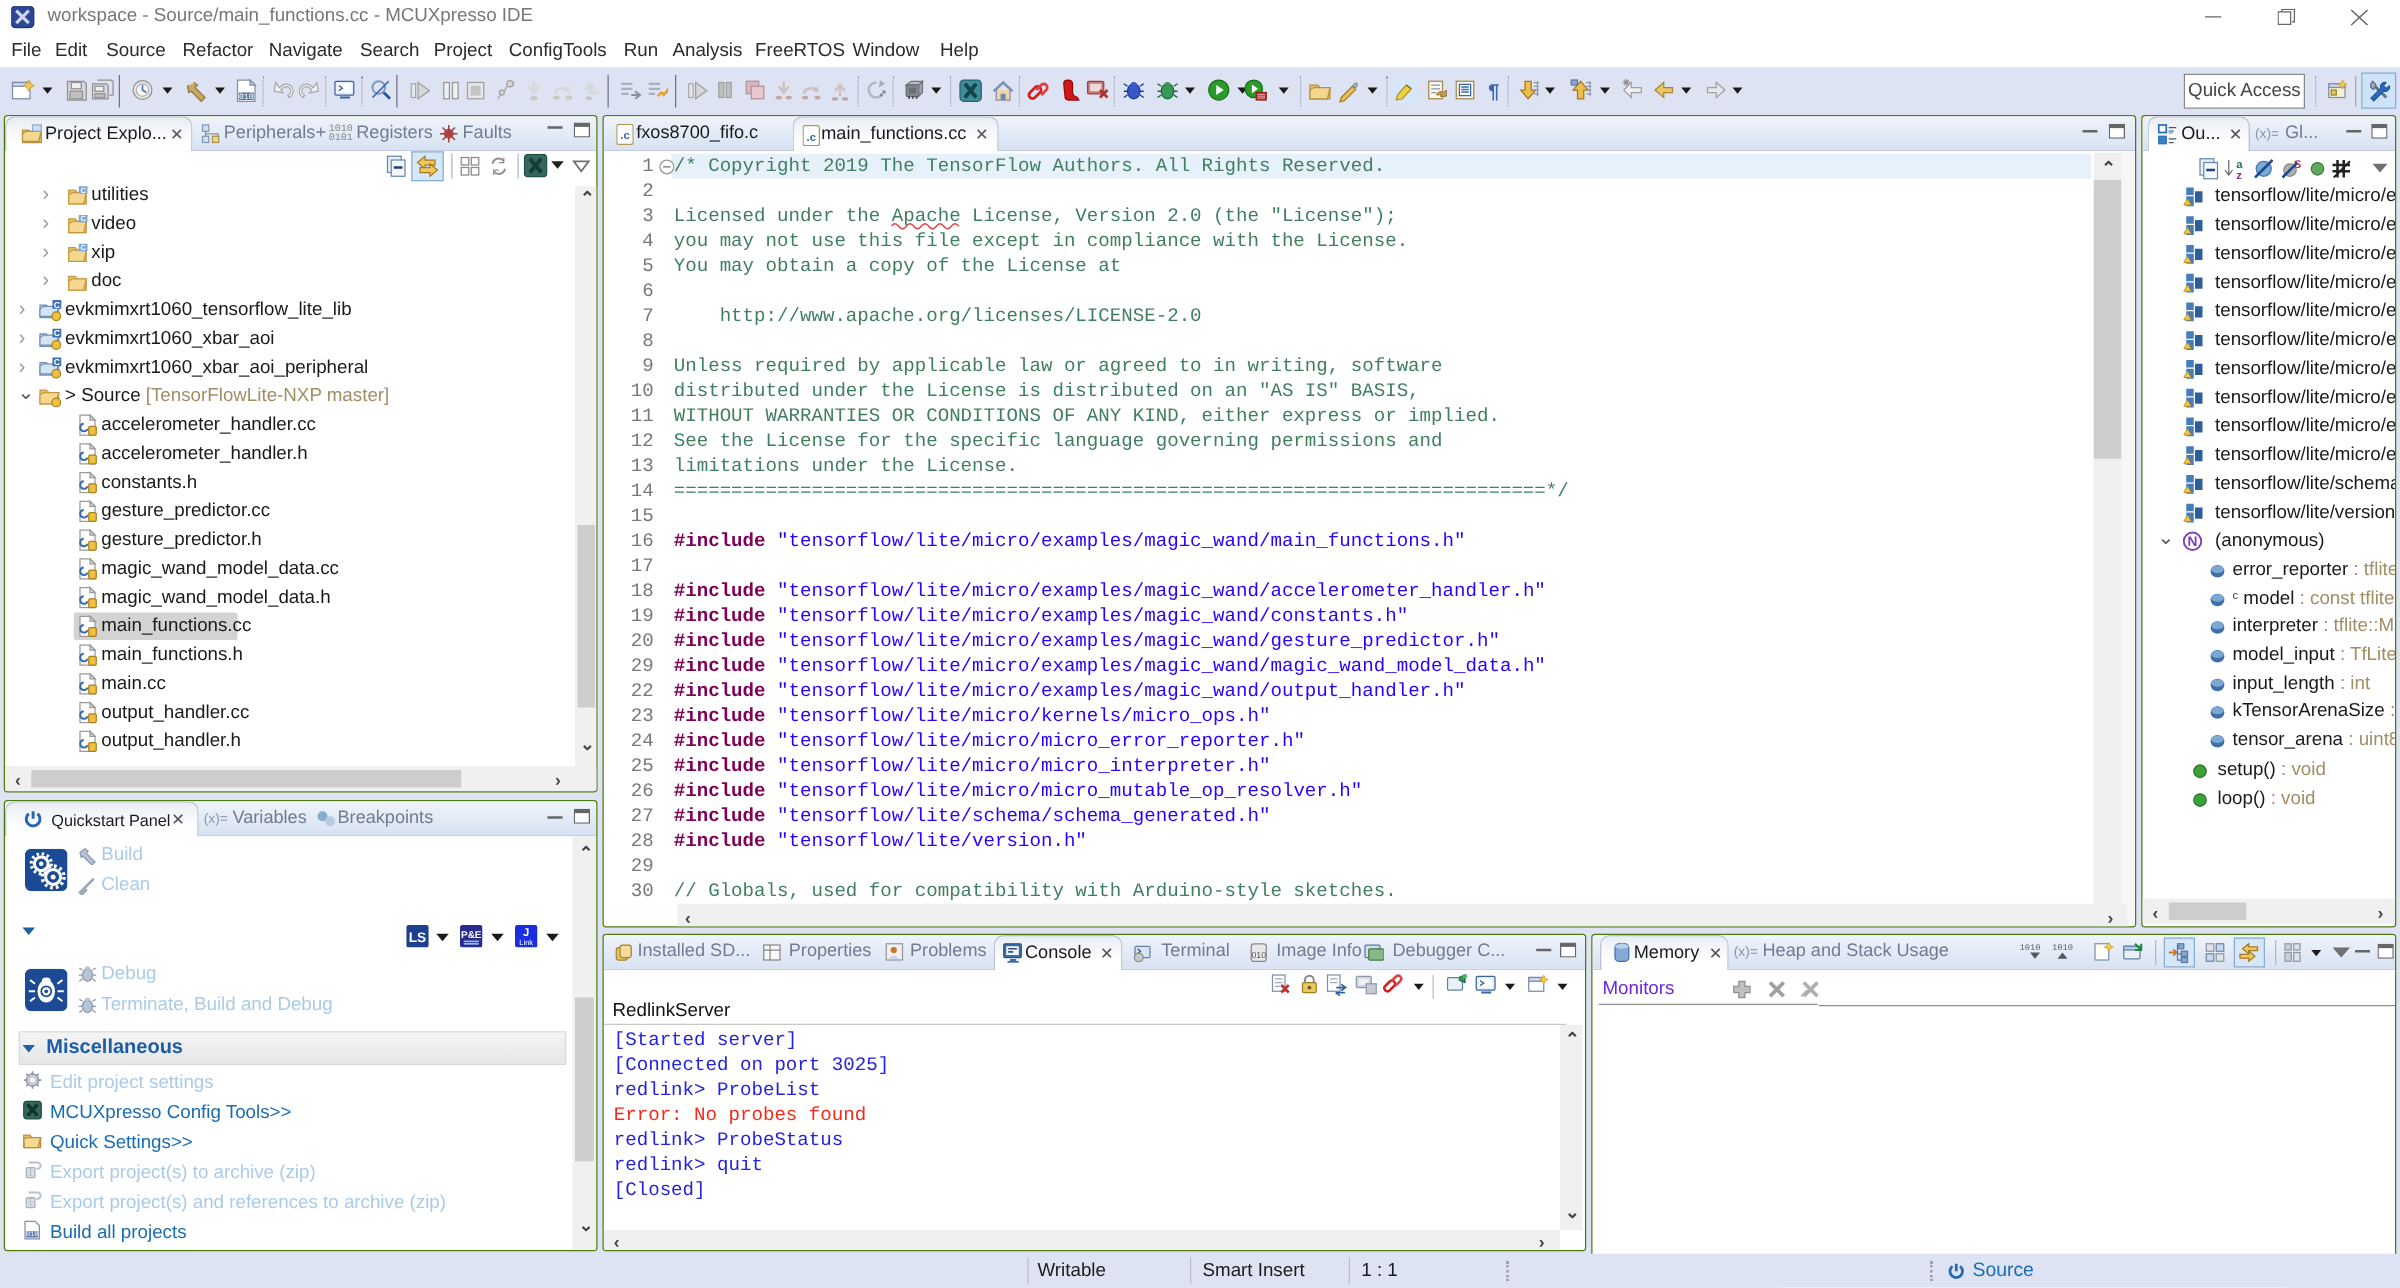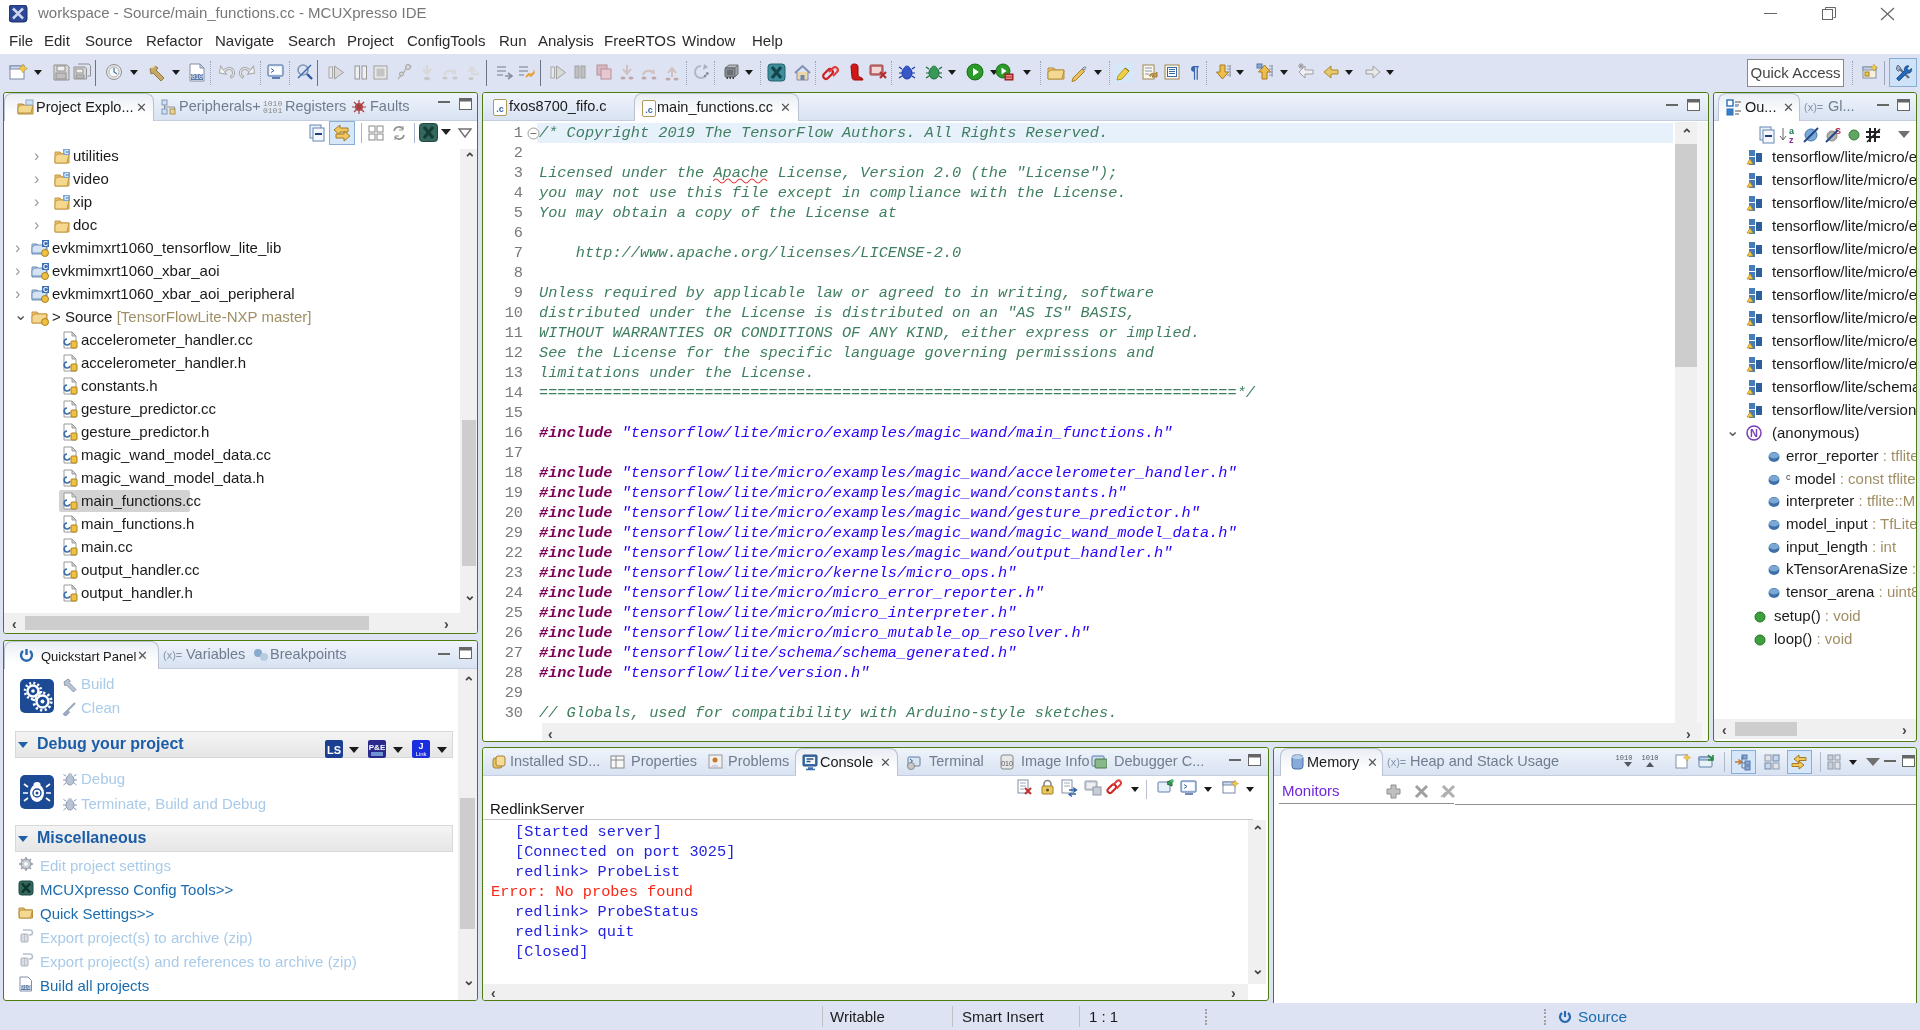--- a/index.html
+++ b/index.html
@@ -21,39 +21,39 @@
   background:linear-gradient(#eff4fb,#d8e2f2); border-bottom:1px solid #c5cede; border-radius:3px 3px 0 0;}
 .tab-active { position:absolute; top:0; height:28px; background:linear-gradient(#e9edf4,#ffffff 75%);
   border:1px solid #b9c1d2; border-bottom:none; border-radius:8px 8px 0 0; }
 .tab-label { font-size:14.5px; color:#1a1a1a; position:absolute; top:5px; white-space:nowrap; }
 .tab-dim { font-size:14.5px; color:#707c8f; position:absolute; top:5px; white-space:nowrap; }
 .tclose { font-size:13px; color:#555; position:absolute; top:6px; }
 
 .gl { position:absolute; left:0; width:40px; text-align:right; height:20px; line-height:20px;
       font-family:"Liberation Mono",monospace; font-size:15.3px; color:#787878; }
 .cl { position:absolute; left:56px; height:20px; line-height:20px; white-space:pre;
-      font-family:"Liberation Mono",monospace; font-size:15.3px; color:#000;font-style:italic; }
+      font-family:"Liberation Mono",monospace; font-size:15.3px; color:#000; }
 .cl .c { color:#3f7f5f; }
 .cl .k { color:#7f0055; font-weight:bold; }
 .cl .s { color:#2a00ff; }
 .cl .p { color:#000; }
 
 .sbtrack { position:absolute; background:#f0f0f0; }
 .sbthumb { position:absolute; background:#cdcdcd; }
 .sbarrow { position:absolute; font-size:14px; font-weight:bold; color:#454545; line-height:10px; }
 
 .trow { font-size:15px; color:#1a1a1a; white-space:nowrap; }
 .chev { font-size:16px; color:#9a9a9a; line-height:14px; }
 .chevd { font-size:16px; color:#555; line-height:10px; }
 .orow { font-size:15px; color:#1a1a1a; white-space:nowrap; }
 .otyp { color:#a08e64; }
 
 .con { position:absolute; left:8px; height:20px; line-height:20px; white-space:pre;
        font-family:"Liberation Mono",monospace; font-size:15.3px; }
-.con.b { color:#2222e0;margin-left:24px; }
+.con.b { color:#2222e0; }
 .con.r { color:#f82818; }
 
 .qlink-dis { font-size:15px; color:#a9cbe9; position:absolute; white-space:nowrap;}
 .qlink { font-size:15px; color:#1a6cb0; position:absolute; white-space:nowrap;}
 .qhead { position:absolute; left:11px; width:438px; height:27px; background:linear-gradient(#f4f4f4,#e6e6e6);
          border:1px solid #d8d8d8; }
 .qhead .t { position:absolute; left:21px; top:3px; font-size:16px; font-weight:bold; color:#1c5da8; }
 </style></head><body>
 <div id="titlebar" class="abs">
 <svg class="abs" style="left:9px;top:5px" width="19" height="18">
@@ -599,23 +599,20 @@
       <circle cx="22.5" cy="22.5" r="2" fill="#fff"></circle>
     </svg>
 <svg class="abs" style="left:58px;top:36px" width="16" height="15">
       <path d="M2 5 l4 -3 l2.5 2 l-1.5 1.5 l7 7 l-2.5 2.5 l-7 -7 l-1.5 1 z" fill="#b8c4d4" stroke="#8898b0"></path>
     </svg>
 <div class="qlink-dis" style="left:77px;top:34px">Build</div>
 <svg class="abs" style="left:58px;top:60px" width="16" height="15">
       <path d="M13 2 l-7 7 M6 9 l-4 4 l1.5 1.5 l4 -4" stroke="#9aa8bc" stroke-width="2" fill="none"></path>
     </svg>
 <div class="qlink-dis" style="left:77px;top:58px">Clean</div>
-<div class="qhead" style="top:90px">
-      <div class="t">Debug your project</div>
-    </div>
 <div class="abs" style="left:14px;top:101px;width:0;height:0;border:5px solid transparent;border-top:6px solid #2060a8"></div>
 <svg class="abs" style="left:321px;top:99px" width="18" height="18">
       <rect width="18" height="18" rx="2" fill="#1c3f8f"></rect>
       <text x="9" y="13.5" font-size="11" fill="#fff" text-anchor="middle" font-weight="bold">LS</text>
     </svg>
 <div class="abs" style="left:345px;top:106px;width:0;height:0;border:5px solid transparent;border-top:6px solid #1a1a1a"></div>
 <svg class="abs" style="left:364px;top:99px" width="18" height="18">
       <rect width="18" height="18" rx="2" fill="#2a2a8c"></rect>
       <text x="9" y="10" font-size="8" fill="#fff" text-anchor="middle" font-weight="bold">P&amp;E</text>
       <path d="M3 13 h12 M3 15 h12" stroke="#88b8e8" stroke-width="1.4"></path>

